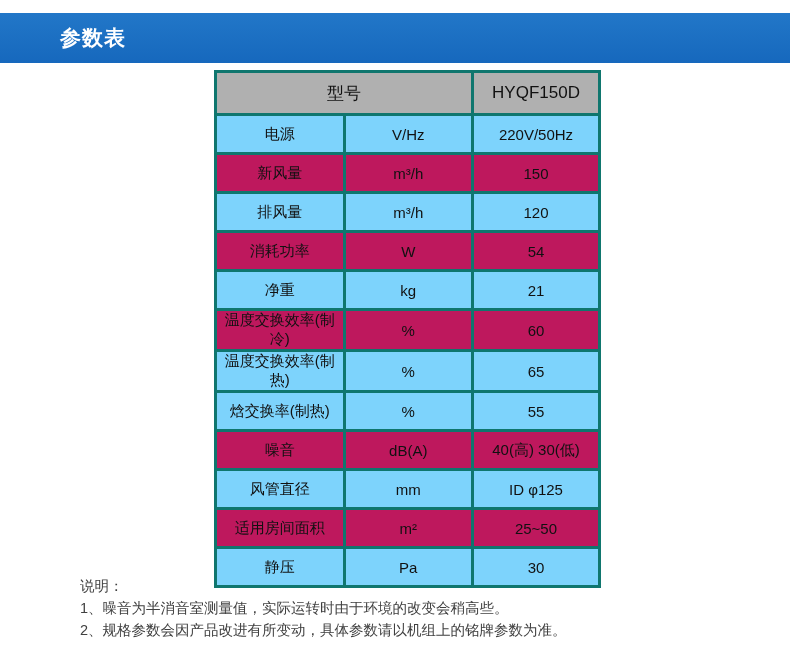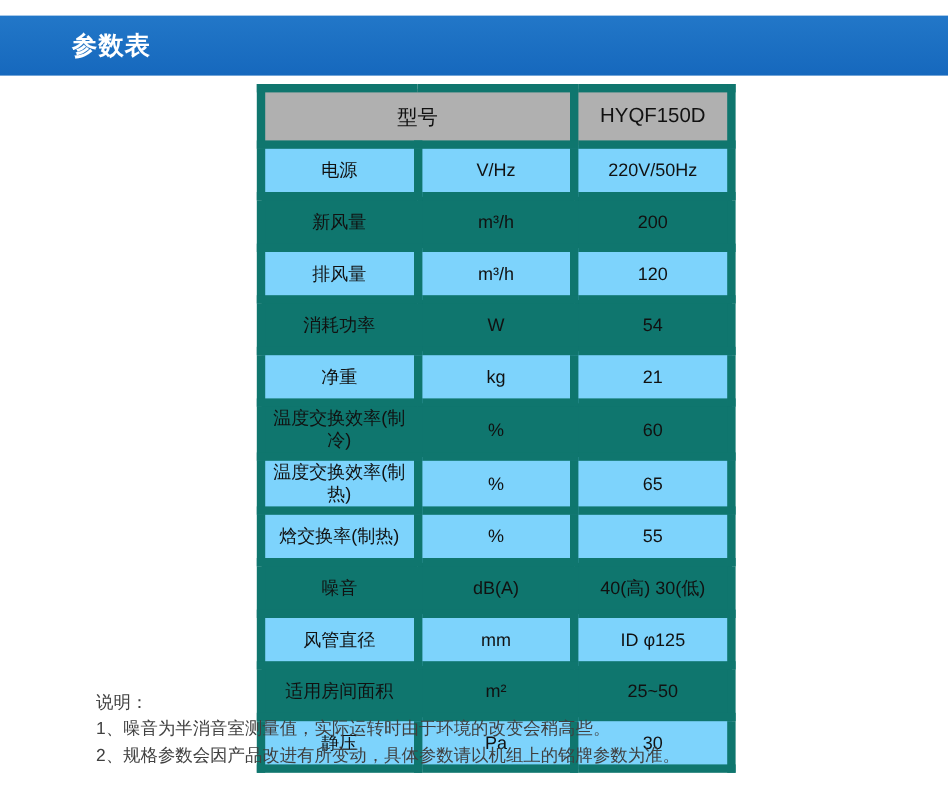--- a/index.html
+++ b/index.html
@@ -45,42 +45,42 @@
     left: 214px;
     top: 70px;
     width: 362px;
   }
   table.spec {
     border-collapse: collapse;
     width: 362px;
     table-layout: fixed;
   }
   table.spec td {
-    border: 7px solid #0f766e;
+    border: 3px solid #0f766e;
     height: 36px;
     font-size: 15px;
     text-align: center;
     vertical-align: middle;
     padding: 0 4px;
     color: #111111;
   }
   td.col-name { width: 172px; }
   td.col-unit { width: 74px; }
   td.col-val  { width: 116px; }
 
   tr.row-title td {
     background: #b0b0b0;
     font-size: 17px;
     height: 40px;
   }
   tr.row-title td.title-name { width: 246px; }
   tr.row-title td.title-val  { width: 116px; }
 
   tr.shade-a td { background: #7dd3fc; }
-  tr.shade-b td { background: #0f766e; }
+  tr.shade-b td { background: #be185d; }
 
   td.val-big { font-size: 17px; }
   td.val-small { font-size: 13px; }
   td.unit-small { font-size: 14px; }
 
   
   .notes {
     position: absolute;
     left: 80px;
     top: 575px;
@@ -110,21 +110,21 @@
 
         <tr class="shade-a">
           <td class="col-name">电源</td>
           <td class="col-unit unit-small">V/Hz</td>
           <td class="col-val val-small">220V/50Hz</td>
         </tr>
 
         <tr class="shade-b">
           <td class="col-name">新风量</td>
           <td class="col-unit unit-small">m³/h</td>
-          <td class="col-val val-big">200</td>
+          <td class="col-val val-big">150</td>
         </tr>
 
         <tr class="shade-a">
           <td class="col-name">排风量</td>
           <td class="col-unit unit-small">m³/h</td>
           <td class="col-val val-big">120</td>
         </tr>
 
         <tr class="shade-b">
           <td class="col-name">消耗功率</td>

